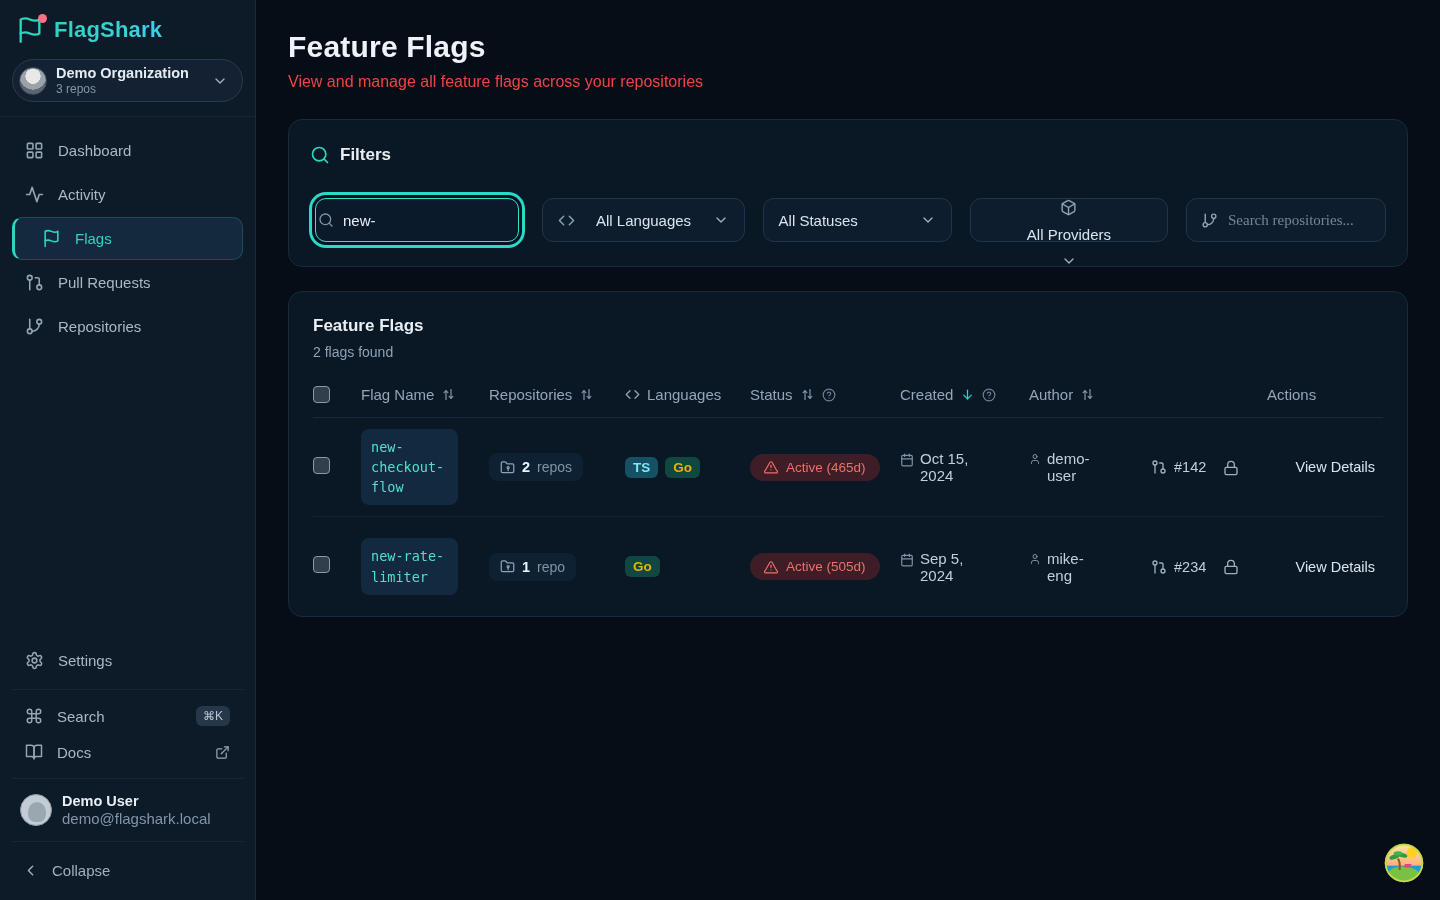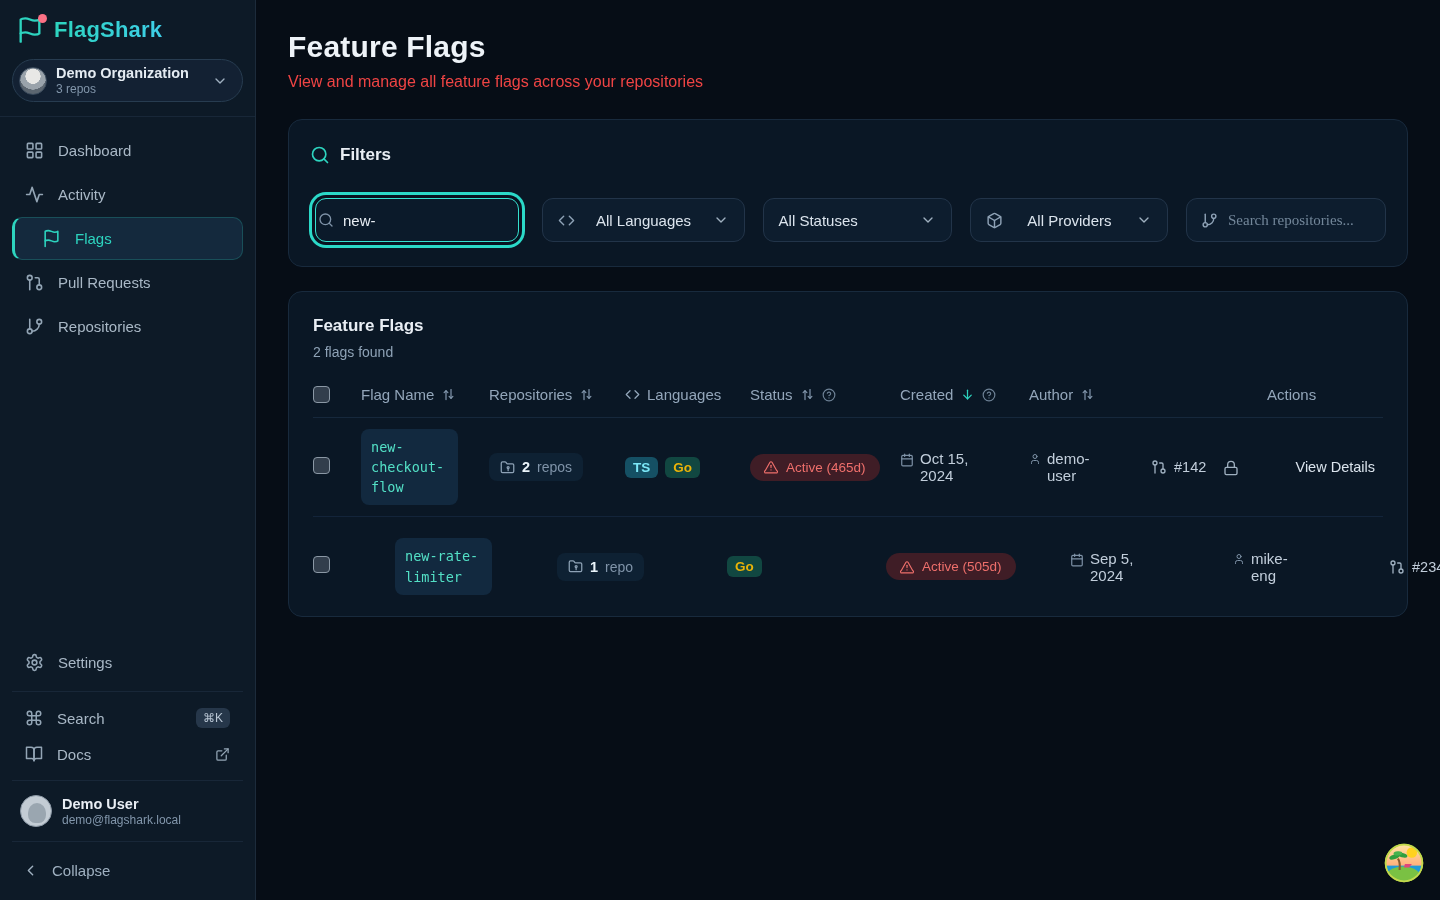--- a/index.html
+++ b/index.html
@@ -51,21 +51,21 @@
   .grow { flex:1; }
   .kbd-badge { background:#26374a; color:#b9c6d4; font-size:12px;
                padding:3px 7px; border-radius:6px; }
   .ext-ic { color:#7f93a8; }
   .user-row { display:flex; align-items:center; gap:10px; padding:6px 8px; cursor:pointer; }
   .user-avatar { width:32px; height:32px; border-radius:50%; background:#c3ccd4;
                  position:relative; overflow:hidden; border:1px solid #8b98a5; }
   .user-avatar::after { content:""; position:absolute; left:7px; top:7px; width:18px;
                  height:20px; border-radius:50% 50% 40% 40%; background:#9aa6b0; }
   .user-name { font-size:14.5px; font-weight:bold; color:#e9eef4; }
-  .user-email { font-size:12px; color:#8296ab; margin-top:1px; }
+  .user-email { font-size:15px; color:#8296ab; margin-top:1px; }
   .collapse-row { display:flex; align-items:center; gap:13px; height:40px;
                   padding:0 10px; color:#9fb0c0; font-size:15px; cursor:pointer; }
 
   
   .main { margin-left:256px; padding:30px 32px 0 32px; }
   .page-title { font-size:30px; font-weight:800; color:#eef3f8; letter-spacing:.2px; }
   .page-subtitle { margin-top:9px; font-size:16px; color:#ef4444; }
 
   .card { background:#0a1725; border:1px solid #182a3d; border-radius:14px; }
   .filters-card { margin-top:28px; padding:25px 21px 24px 21px; }
@@ -79,21 +79,21 @@
                 box-shadow:0 0 0 3px #081220, 0 0 0 6px #2bd9c8; margin:0 5px; }
   .search-box input { background:transparent; border:none; outline:none; color:#e9eef4;
                 font-size:15px; width:100%; font-family:"Liberation Sans",sans-serif; }
   .filter-select { height:44px; display:flex; align-items:center; gap:10px; padding:0 15px;
                 background:#0d1d2e; border:1px solid #223449; border-radius:11px;
                 color:#dbe4ed; font-size:15px; cursor:pointer; }
   .filter-select .lbl { flex:1; }
   .filter-select .lbl.center { text-align:center; }
   .sel-statuses { width:192px; }
   .sel-languages { width:206px; }
-  .sel-providers { width:201px; }
+  .sel-providers { width:201px;flex-direction:column; }
   .sel-ic { color:#8ea2b6; }
   .chev { color:#9fb0c0; }
   .repo-search { width:203px; height:44px; display:flex; align-items:center; gap:10px;
                 padding:0 14px; background:#0d1d2e; border:1px solid #223449;
                 border-radius:11px; }
   .repo-search input { background:transparent; border:none; outline:none; width:100%;
                 color:#c2cedb; font-size:15px; font-family:Liberation Serif, serif; }
   .repo-search input::placeholder { color:#73879a; }
 
   
@@ -106,21 +106,21 @@
            align-items:center; }
   .thead { margin-top:26px; padding-bottom:14px; border-bottom:1px solid #16283c;
            color:#93a6ba; font-size:15px; }
   .th { display:flex; align-items:center; gap:7px; cursor:pointer; }
   .th .sort { color:#7f93a8; }
   .th .sort.active { color:#2dd4bf; }
   .th .help { color:#6e8296; }
   .th-actions { padding-right:8px; }
 
   .trow { min-height:99px; border-bottom:1px solid #13243a; }
-  .trow:last-child { border-bottom:none;gap:34px; }
+  .trow:last-child { border-bottom:none; }
 
   .checkbox { width:17px; height:17px; border-radius:4px; background:#323e4c;
               border:1.5px solid #8b98a5; display:inline-block; cursor:pointer; }
 
   .flag-chip { display:inline-block; max-width:97px; background:#12293f; color:#53e0c6;
                font-family:"DejaVu Sans Mono", monospace; font-size:13.5px;
                line-height:1.5; padding:8px 10px; border-radius:8px;
                overflow-wrap:break-word; cursor:pointer; }
 
   .repos-badge { display:inline-flex; align-items:center; gap:7px; background:#0e2133;

